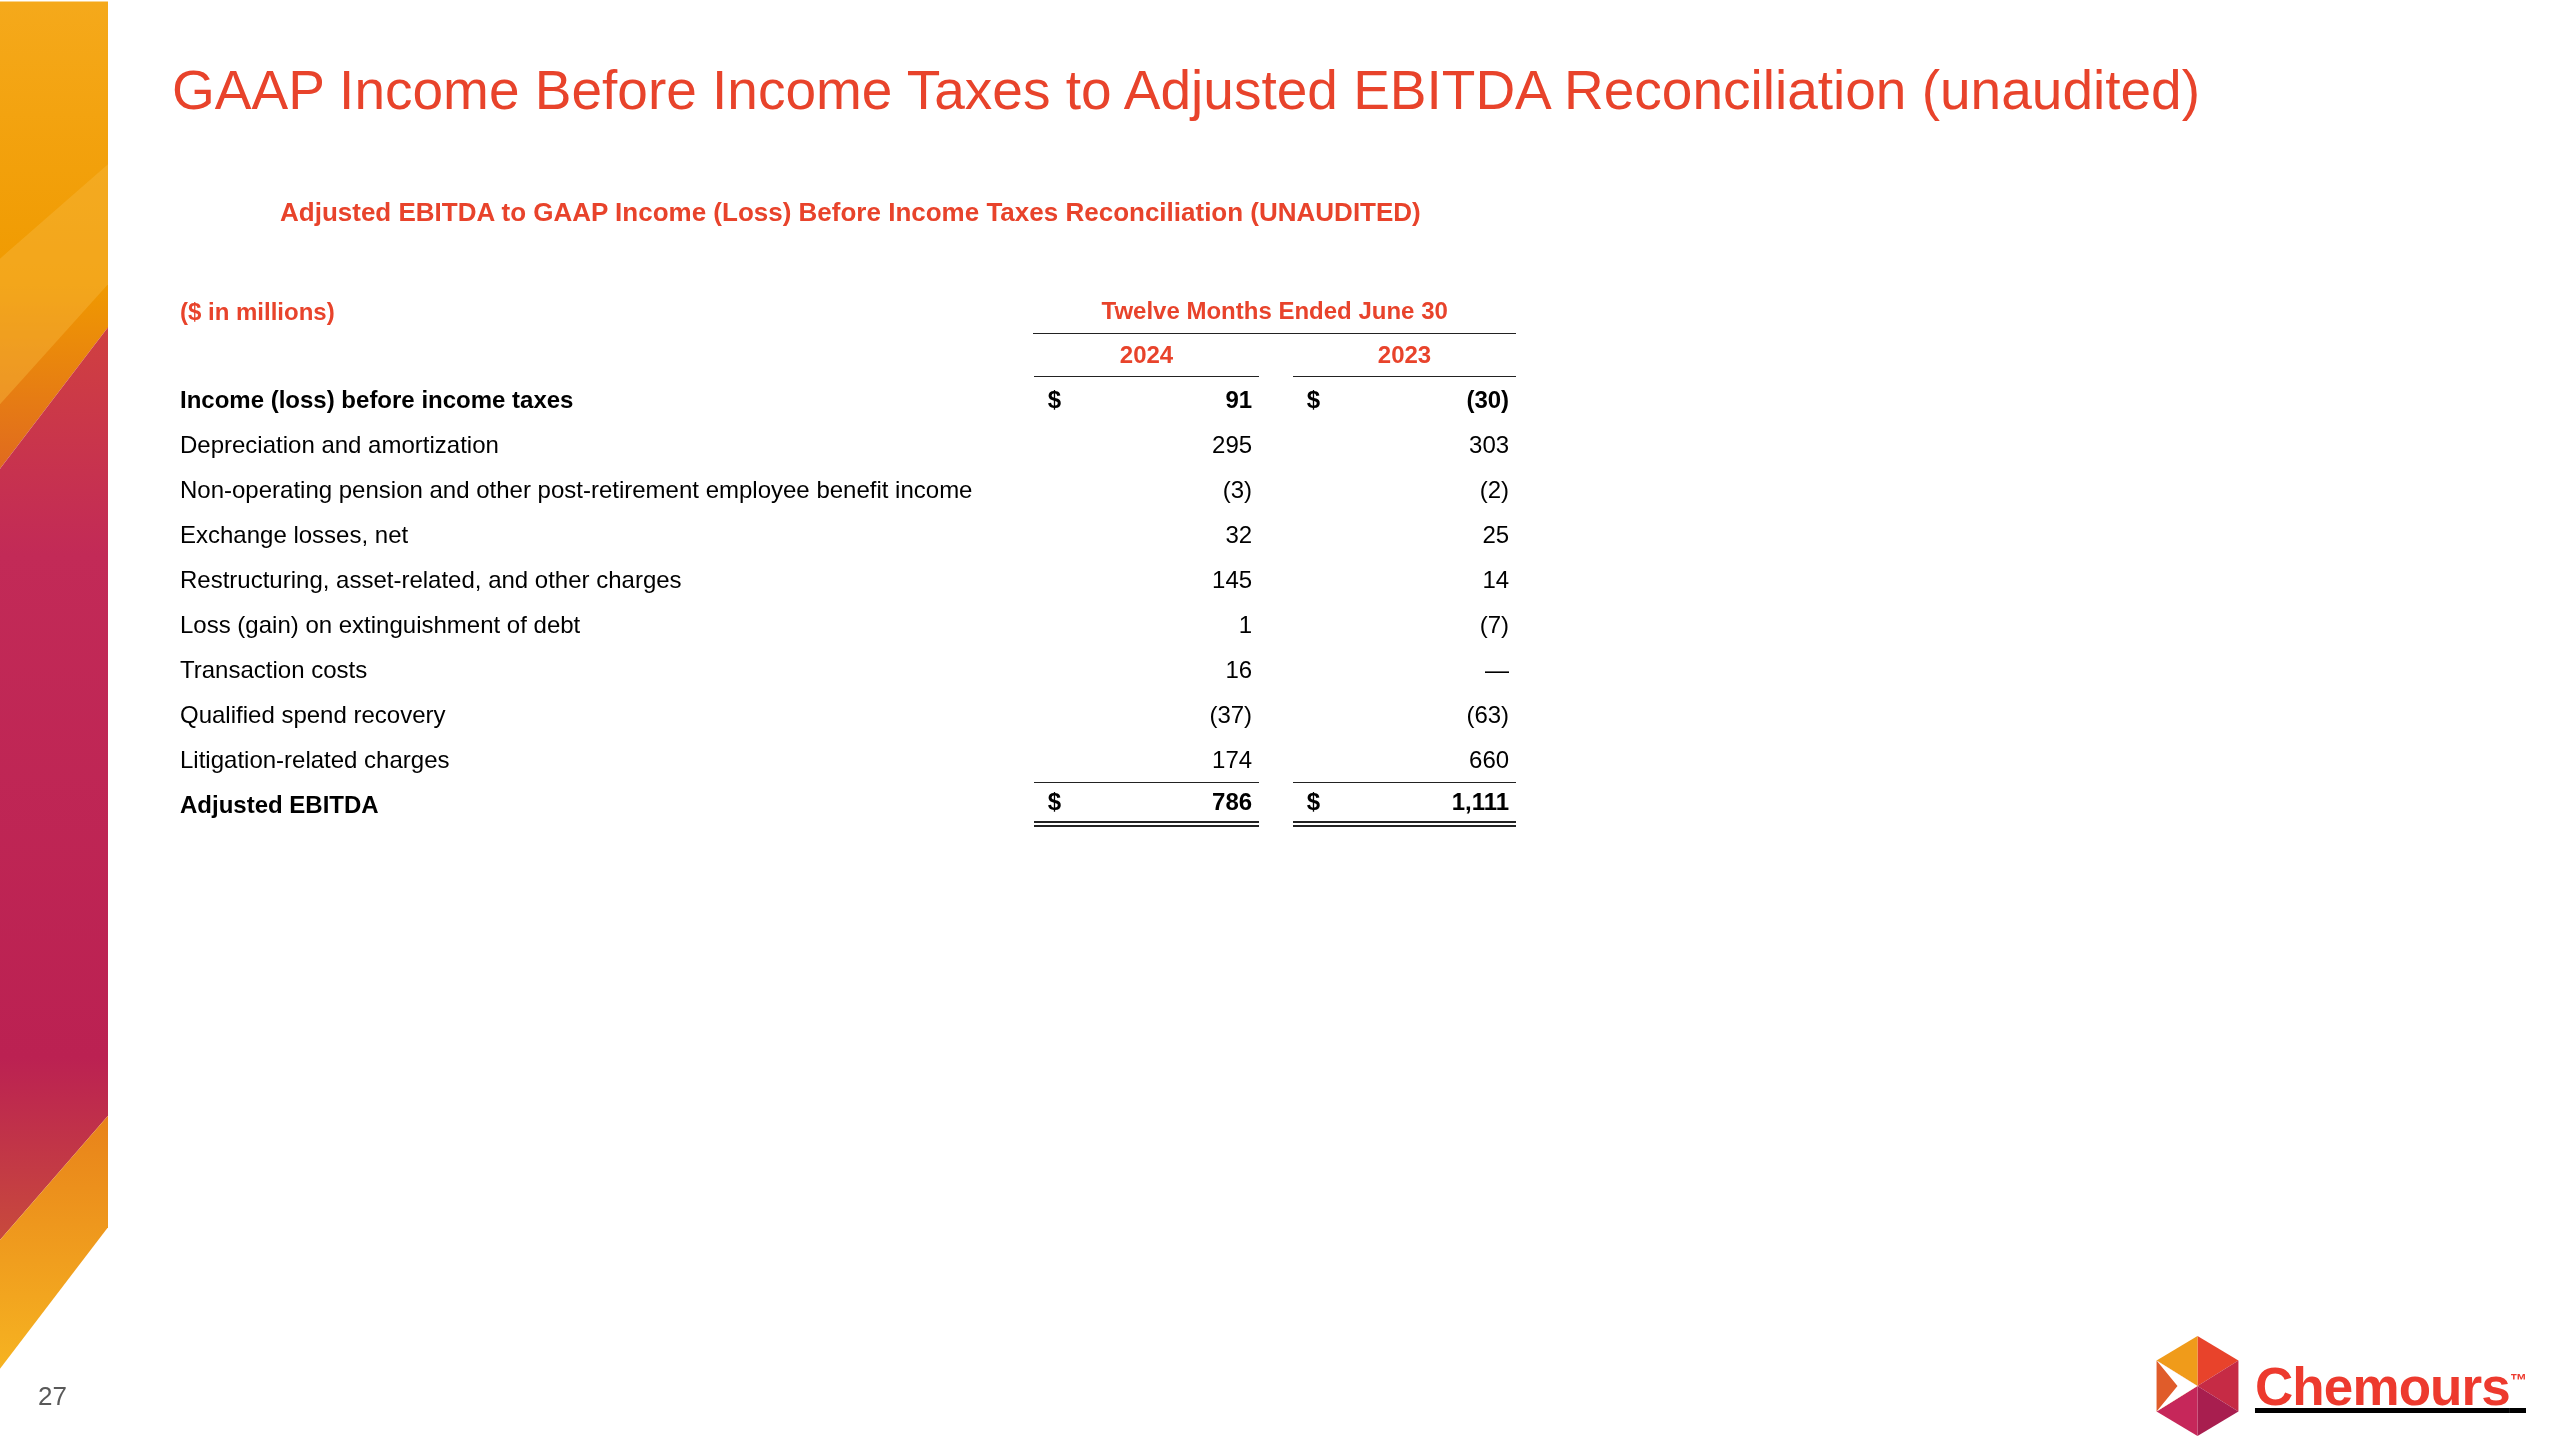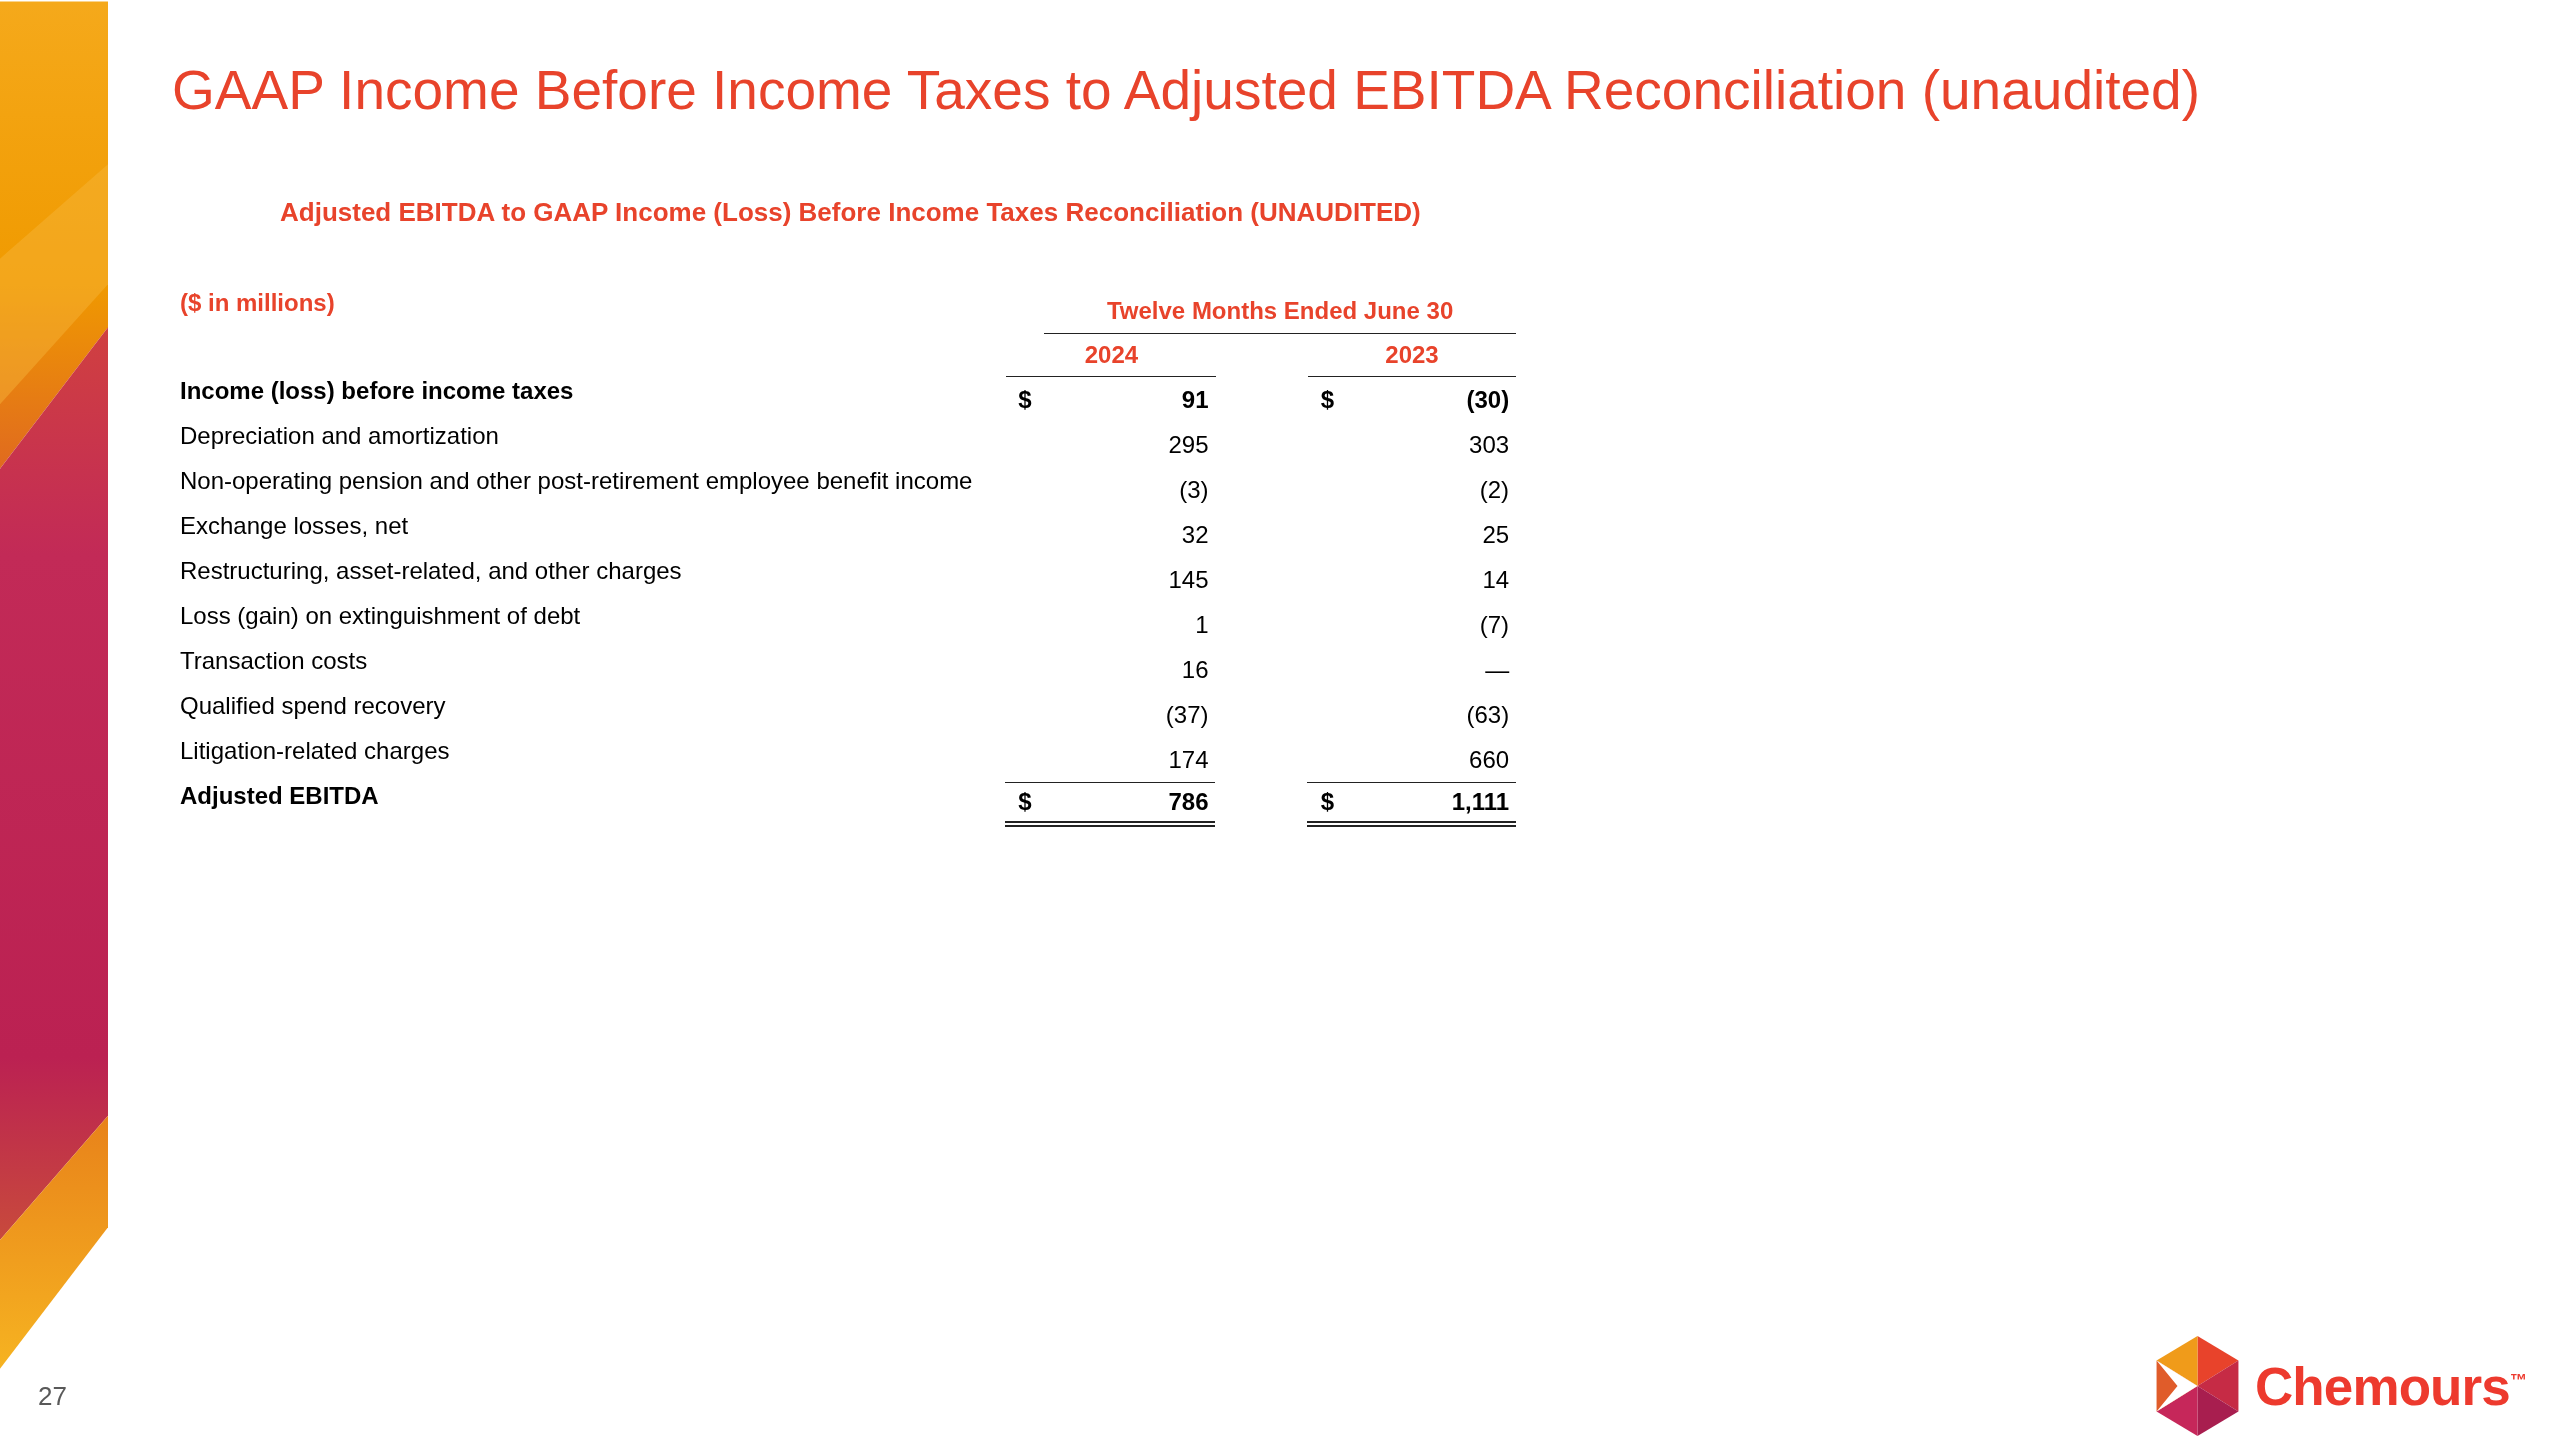--- a/index.html
+++ b/index.html
@@ -26,21 +26,21 @@
   }
   .table-caption{
     position:absolute;left:280px;top:197px;
     font-size:26px;font-weight:bold;color:var(--accent);
     white-space:nowrap;
   }
   .recon-table{
     position:absolute;left:180px;top:289px;width:1336px;
     font-size:24px;
   }
-  .trow{display:flex;align-items:flex-start;height:45px;gap:30px;}
+  .trow{display:flex;align-items:center;height:45px;}
   .c-label{width:854px;white-space:nowrap;overflow:visible;}
   .c-val{
     width:225px;height:100%;
     display:flex;justify-content:space-between;align-items:center;
     padding:0 6.9px 0 13.7px;
   }
   .c-val.second{width:223px;}
   .c-gap{width:34px;height:100%;}
   .head1 .c-label{font-weight:bold;color:var(--accent);}
   .period-cell{
@@ -63,21 +63,21 @@
     border-bottom:6px double #222;
   }
   .dollar{text-align:left;}
   .cellval{text-align:right;}
   .page-number{
     position:absolute;left:38px;top:1381px;
     font-size:26px;color:var(--page-number-gray);
   }
   .logo{
     position:absolute;right:50px;top:1336px;
-    display:flex;align-items:center;gap:12px;
+    display:flex;align-items:center;gap:12px;text-decoration:underline;
   }
   .logo-mark{width:91px;height:100px;display:block;}
   .logo-word{
     font-size:53px;font-weight:bold;color:var(--logo-red);
     letter-spacing:-0.9px;white-space:nowrap;
   }
   .logo-tm{font-size:17px;vertical-align:super;font-weight:bold;}
 </style>
 </head>
 <body>

